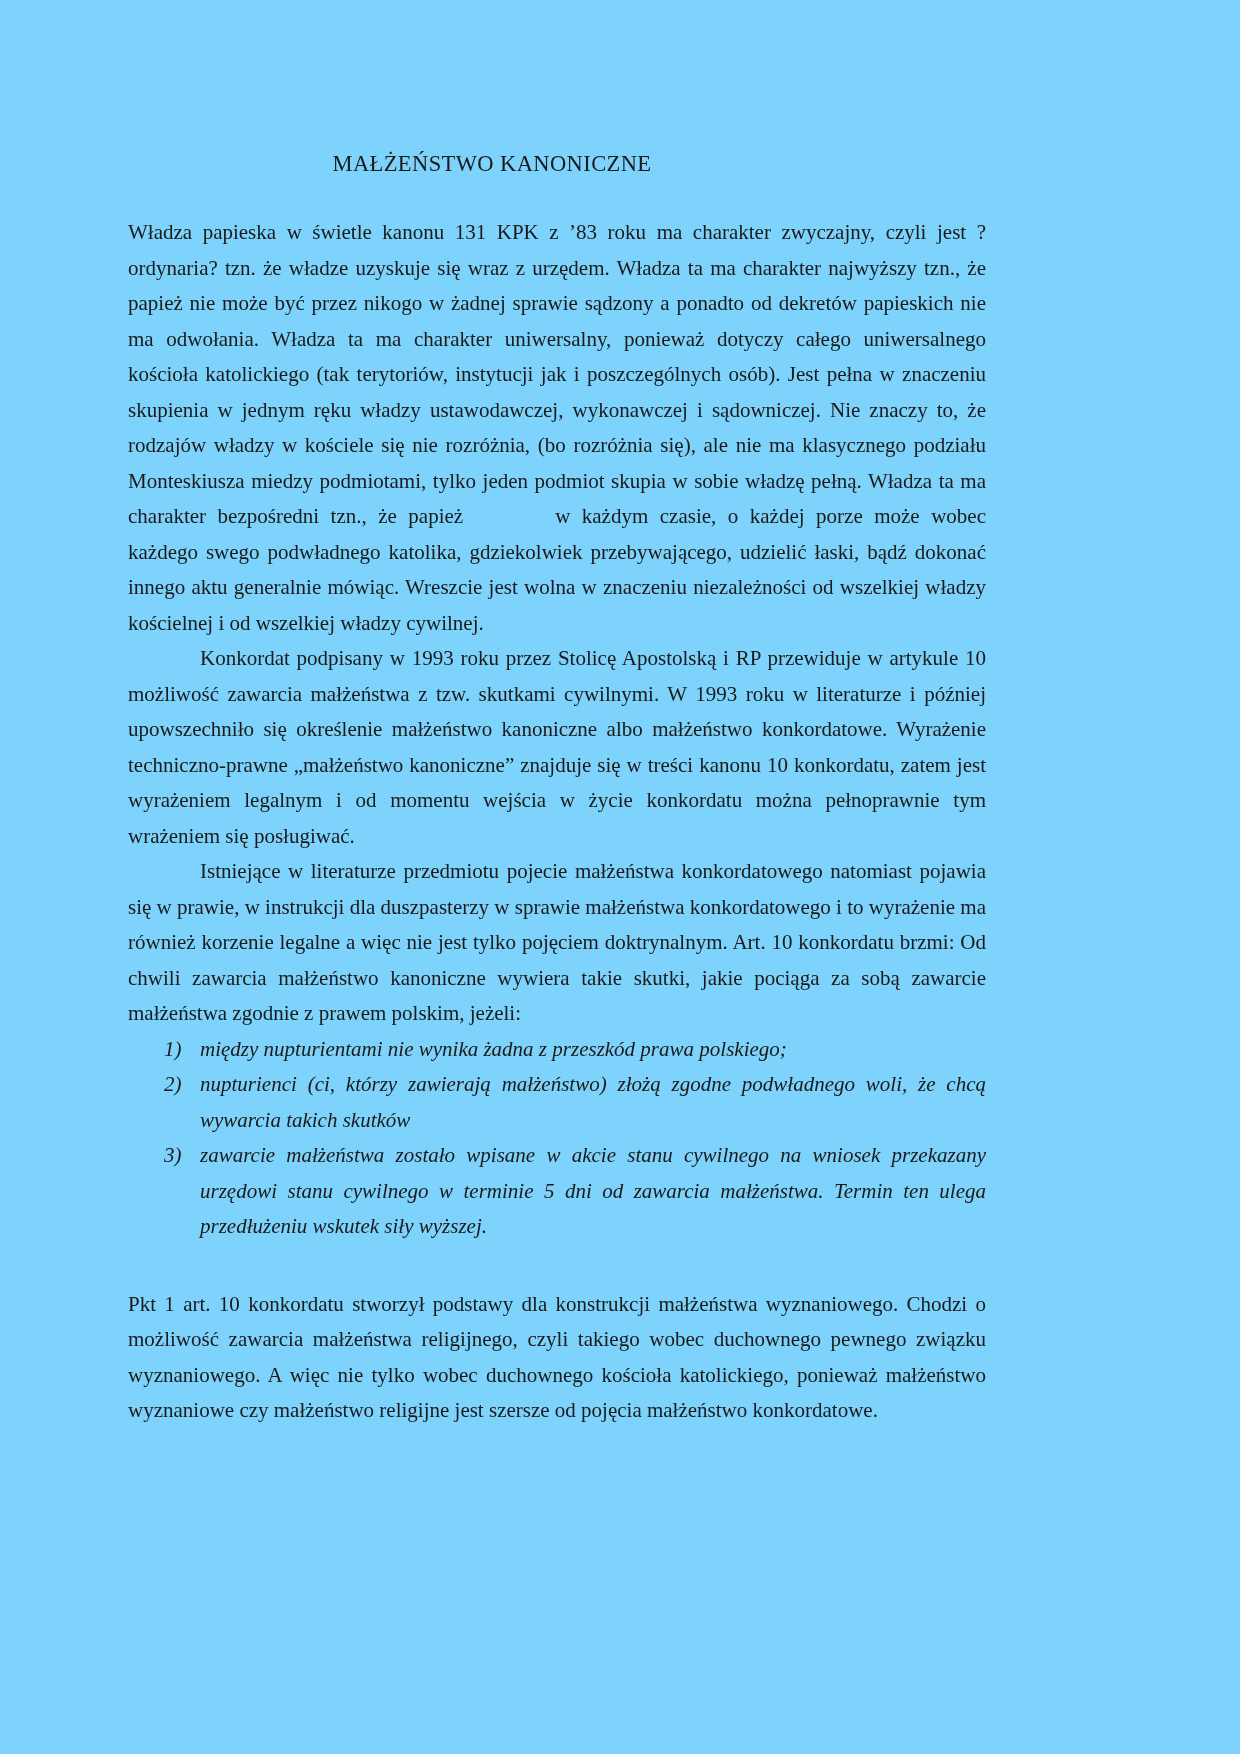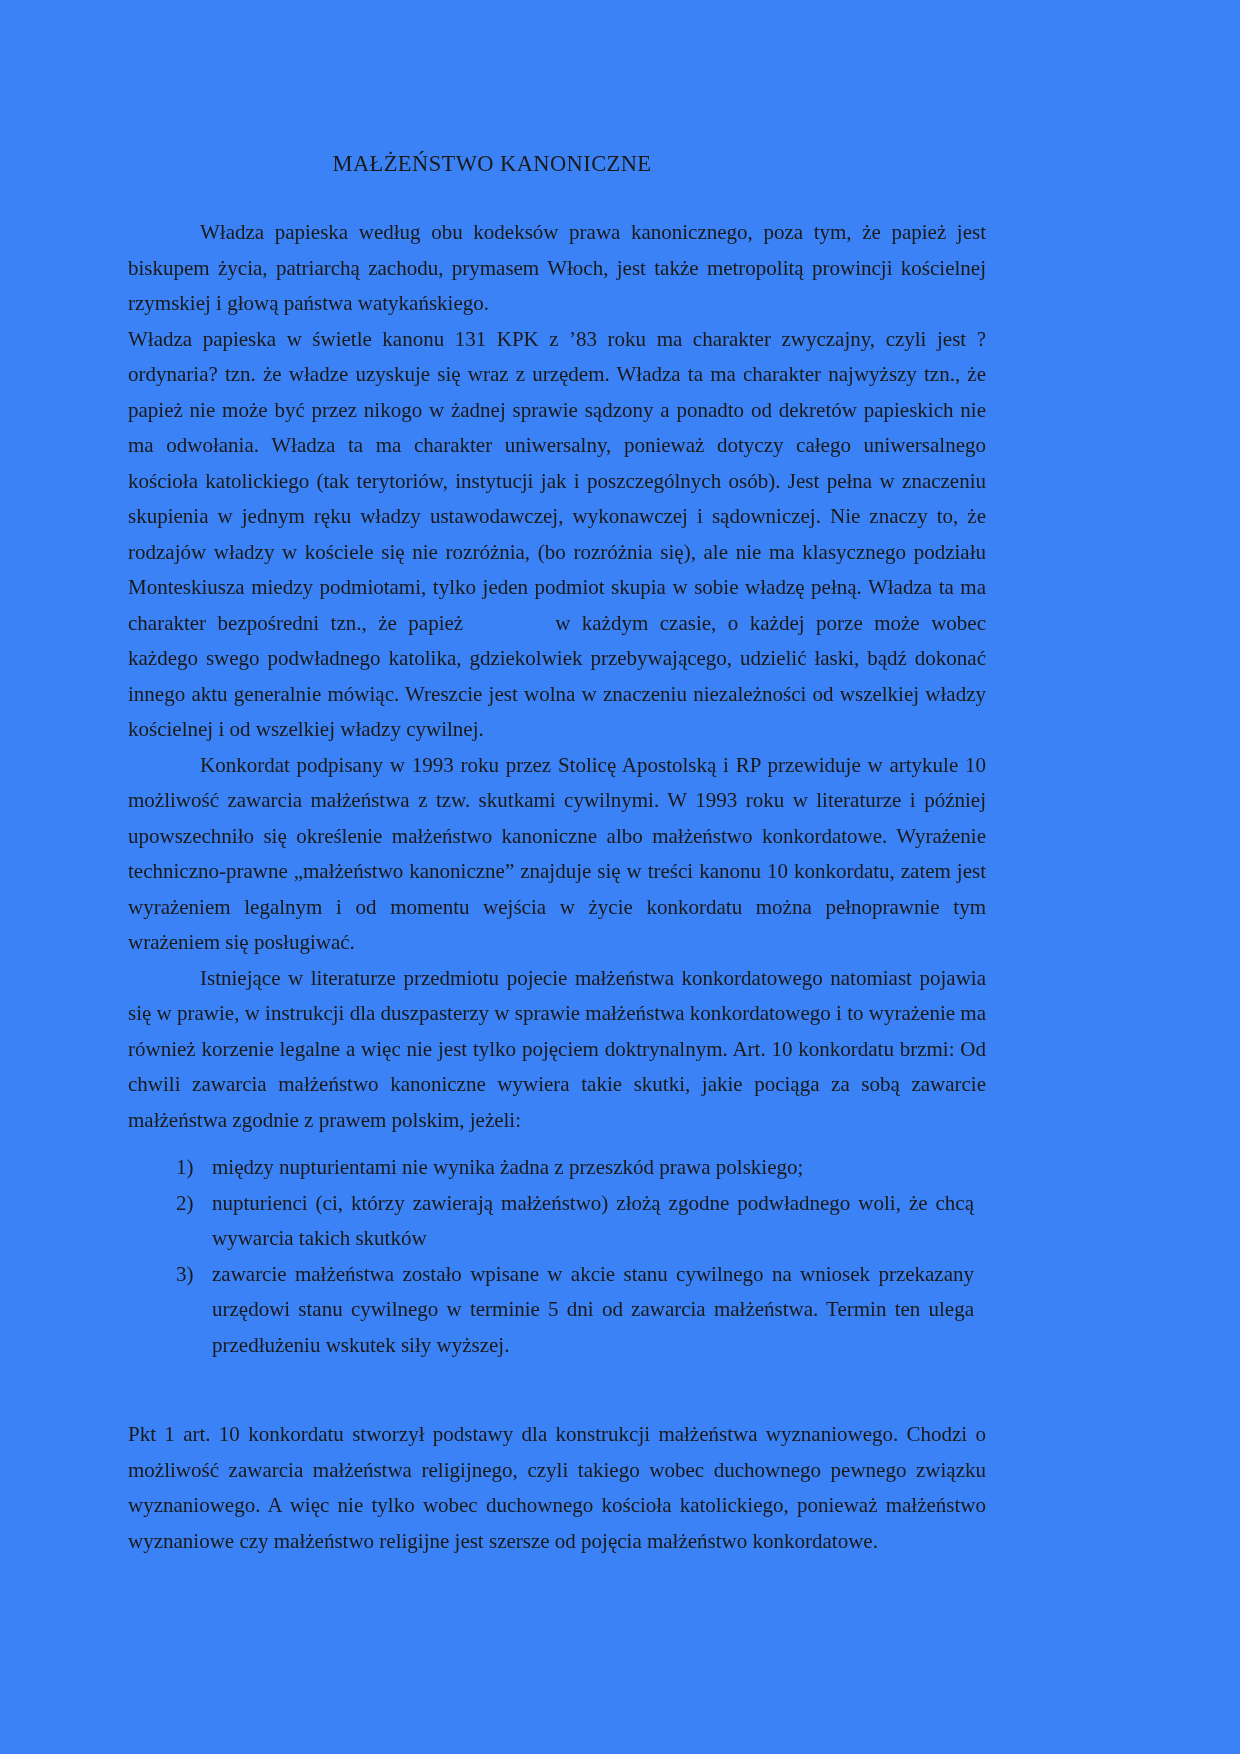--- a/index.html
+++ b/index.html
@@ -10,21 +10,21 @@
   }
   body {
     font-family: "Liberation Serif", "DejaVu Serif", serif;
     color: #1a1a1a;
   }
   .page {
     position: relative;
     width: 1240px;
     height: 1754px;
     margin: 0 auto;
-    background: #3b82f6;
+    background: #7dd3fc;
     box-sizing: border-box;
     padding: 150px 240px 60px 128px;
     overflow: hidden;
   }
   
   .content {
     width: 858px;
   }
   .doc-title {
     text-align: center;
@@ -44,24 +44,25 @@
     hyphens: none;
   }
   p.indent {
     text-indent: 72px;
   }
   .gapw {
     display: inline-block;
     width: 92px;
   }
   ol.numlist {
-    margin: 12px;
+    margin: 0;
     padding: 0;
     list-style: none;
     counter-reset: nitem;
+    font-style: italic;
   }
   ol.numlist > li {
     position: relative;
     counter-increment: nitem;
     padding-left: 72px;
     font-size: 21px;
     line-height: 35.5px;
     text-align: justify;
     text-justify: inter-word;
     margin: 0;
@@ -79,21 +80,20 @@
   .spacer-md { height: 42px; }
 </style>
 </head>
 <body>
 
 <div class="page">
   <div class="content">
 
     <h1 class="doc-title">MAŁŻEŃSTWO KANONICZNE</h1>
 
-    <p class="para indent">Władza papieska według obu kodeksów prawa kanonicznego, poza tym, że papież jest biskupem życia, patriarchą zachodu, prymasem Włoch, jest także metropolitą prowincji kościelnej rzymskiej i głową państwa watykańskiego.</p>
 
     <p class="para"><span>Władza papieska w świetle kanonu 131 KPK z ’83 roku ma charakter zwyczajny, czyli jest ? ordynaria? tzn. że władze uzyskuje się wraz z urzędem. Władza ta ma charakter najwyższy tzn., że papież nie może być przez nikogo w żadnej sprawie sądzony a ponadto od dekretów papieskich nie ma odwołania. Władza ta ma charakter uniwersalny, ponieważ dotyczy całego uniwersalnego kościoła katolickiego (tak terytoriów, instytucji jak i poszczególnych osób). Jest pełna w znaczeniu skupienia w jednym ręku władzy ustawodawczej, wykonawczej i sądowniczej. Nie znaczy to, że rodzajów władzy w kościele się nie rozróżnia, (bo rozróżnia się), ale nie ma klasycznego podziału Monteskiusza miedzy podmiotami, tylko jeden podmiot skupia w sobie władzę pełną. Władza ta ma charakter bezpośredni tzn., że papież</span><span class="gapw"></span><span>w każdym czasie, o każdej porze może wobec każdego swego podwładnego katolika, gdziekolwiek przebywającego, udzielić łaski, bądź dokonać innego aktu generalnie mówiąc. Wreszcie jest wolna w znaczeniu niezależności od wszelkiej władzy kościelnej i od wszelkiej władzy cywilnej.</span></p>
 
     <p class="para indent">Konkordat podpisany w 1993 roku przez Stolicę Apostolską i RP przewiduje w artykule 10 możliwość zawarcia małżeństwa z tzw. skutkami cywilnymi. W 1993 roku w literaturze i później upowszechniło się określenie małżeństwo kanoniczne albo małżeństwo konkordatowe. Wyrażenie techniczno-prawne „małżeństwo kanoniczne” znajduje się w treści kanonu 10 konkordatu, zatem jest wyrażeniem legalnym i od momentu wejścia w życie konkordatu można pełnoprawnie tym wrażeniem się posługiwać.</p>
 
     <p class="para indent">Istniejące w literaturze przedmiotu pojecie małżeństwa konkordatowego natomiast pojawia się w prawie, w instrukcji dla duszpasterzy w sprawie małżeństwa konkordatowego i to wyrażenie ma również korzenie legalne a więc nie jest tylko pojęciem doktrynalnym. Art. 10 konkordatu brzmi: Od chwili zawarcia małżeństwo kanoniczne wywiera takie skutki, jakie pociąga za sobą zawarcie małżeństwa zgodnie z prawem polskim, jeżeli:</p>
 
     <ol class="numlist">
       <li>między nupturientami nie wynika żadna z przeszkód prawa polskiego;</li>
       <li>nupturienci (ci, którzy zawierają małżeństwo) złożą zgodne podwładnego woli, że chcą wywarcia takich skutków</li>

